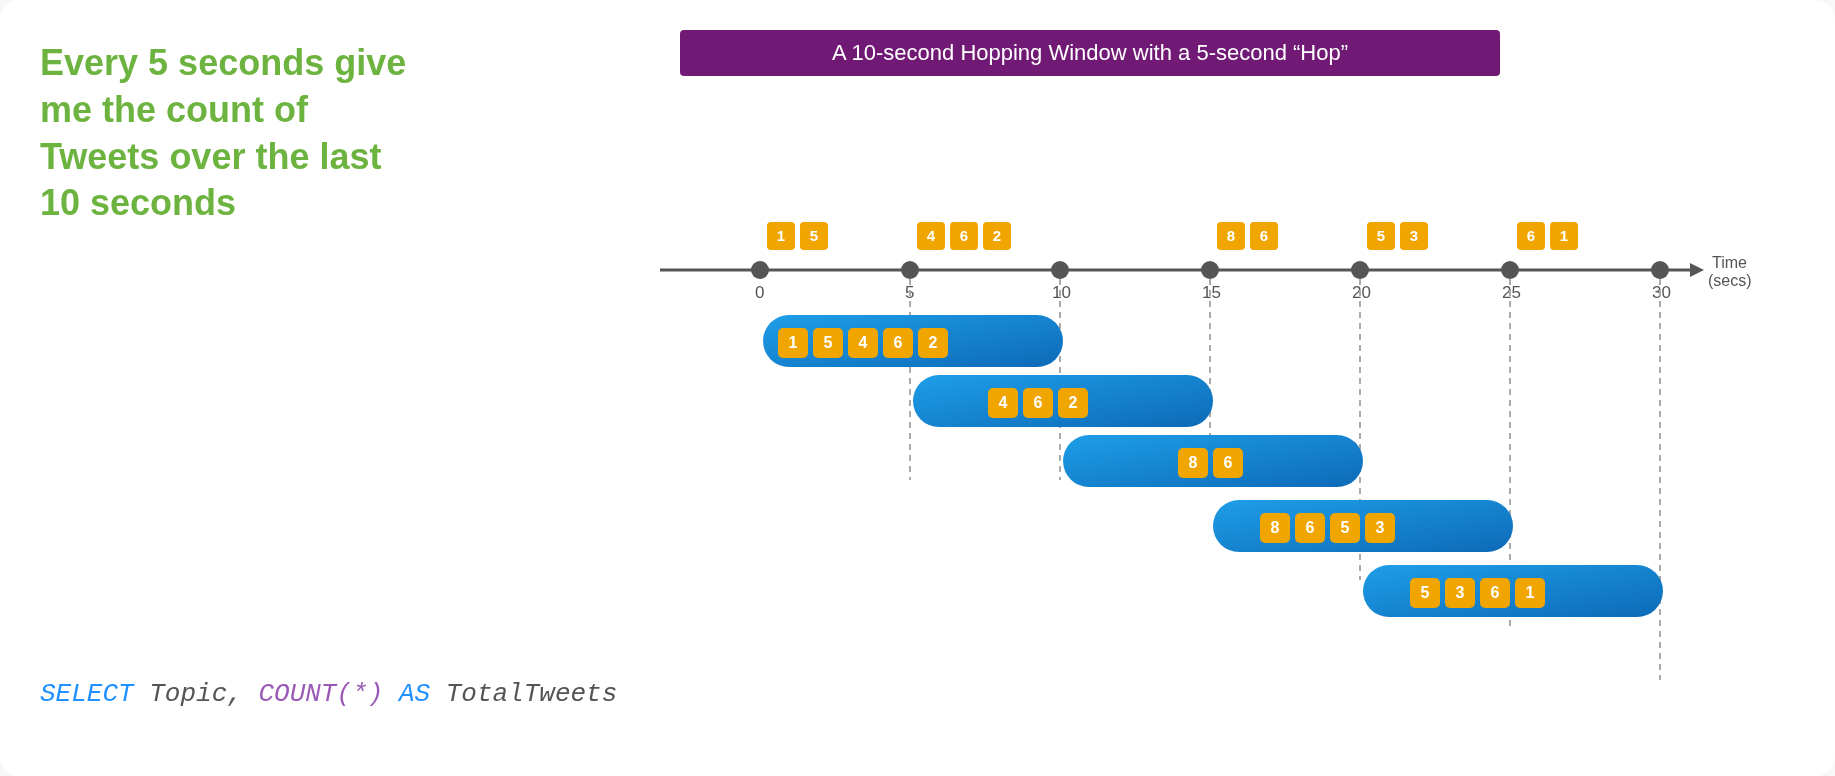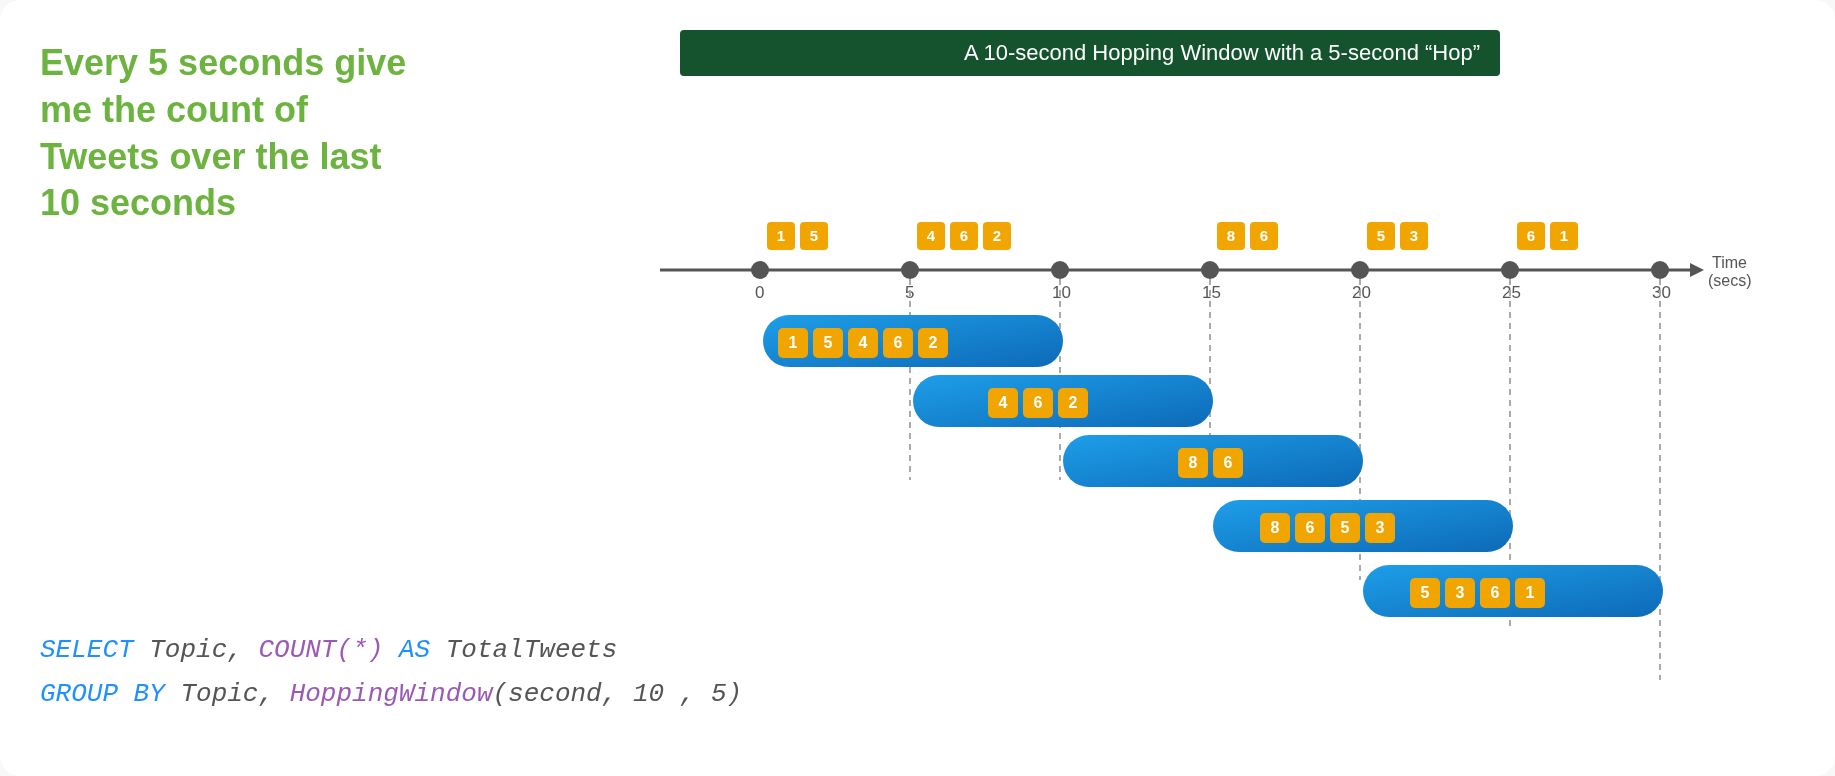--- a/index.html
+++ b/index.html
@@ -45,23 +45,23 @@
     .kw-blue { color: #1e90ff; }
     .kw-purple { color: #9b59b6; }
     .kw-gray { color: #555; }
 
     
     .title-bar {
       position: absolute;
       top: 30px;
       left: 680px;
       width: 820px;
-      background: #14532d;
+      background: #701a75;
       color: white;
-      text-align: right;
+      text-align: center;
       padding: 10px 20px;
       font-size: 22px;
       border-radius: 4px;
     }
 
     
     .timeline-area {
       position: absolute;
       top: 150px;
       left: 620px;
@@ -73,23 +73,20 @@
 
 <div class="main-container">
 
   <div class="left-text">Every 5 seconds give me the count of Tweets over the last 10 seconds</div>
 
   <div class="title-bar">A 10-second Hopping Window with a 5-second “Hop”</div>
 
   <div class="sql-block">
     <div>
       <span class="kw-blue">SELECT</span><span class="kw-gray"> Topic, </span><span class="kw-purple">COUNT(*)</span><span class="kw-blue"> AS</span><span class="kw-gray"> TotalTweets</span>
-    </div>
-    <div>
-      <span class="kw-blue">GROUP</span><span class="kw-blue"> BY</span><span class="kw-gray"> Topic, </span><span class="kw-purple">HoppingWindow</span><span class="kw-gray">(second, 10 , 5)</span>
     </div>
   </div>
 
   <div class="timeline-area" style="position:absolute; top:150px; left:600px; width:1180px; height:580px;">
 
     <svg width="1160" height="580" style="position:absolute; top:0; left:0;">
 
       <line x1="60" y1="120" x2="1090" y2="120" stroke="#555" stroke-width="3"></line>
 
       <polygon points="1090,113 1104,120 1090,127" fill="#555"></polygon>

